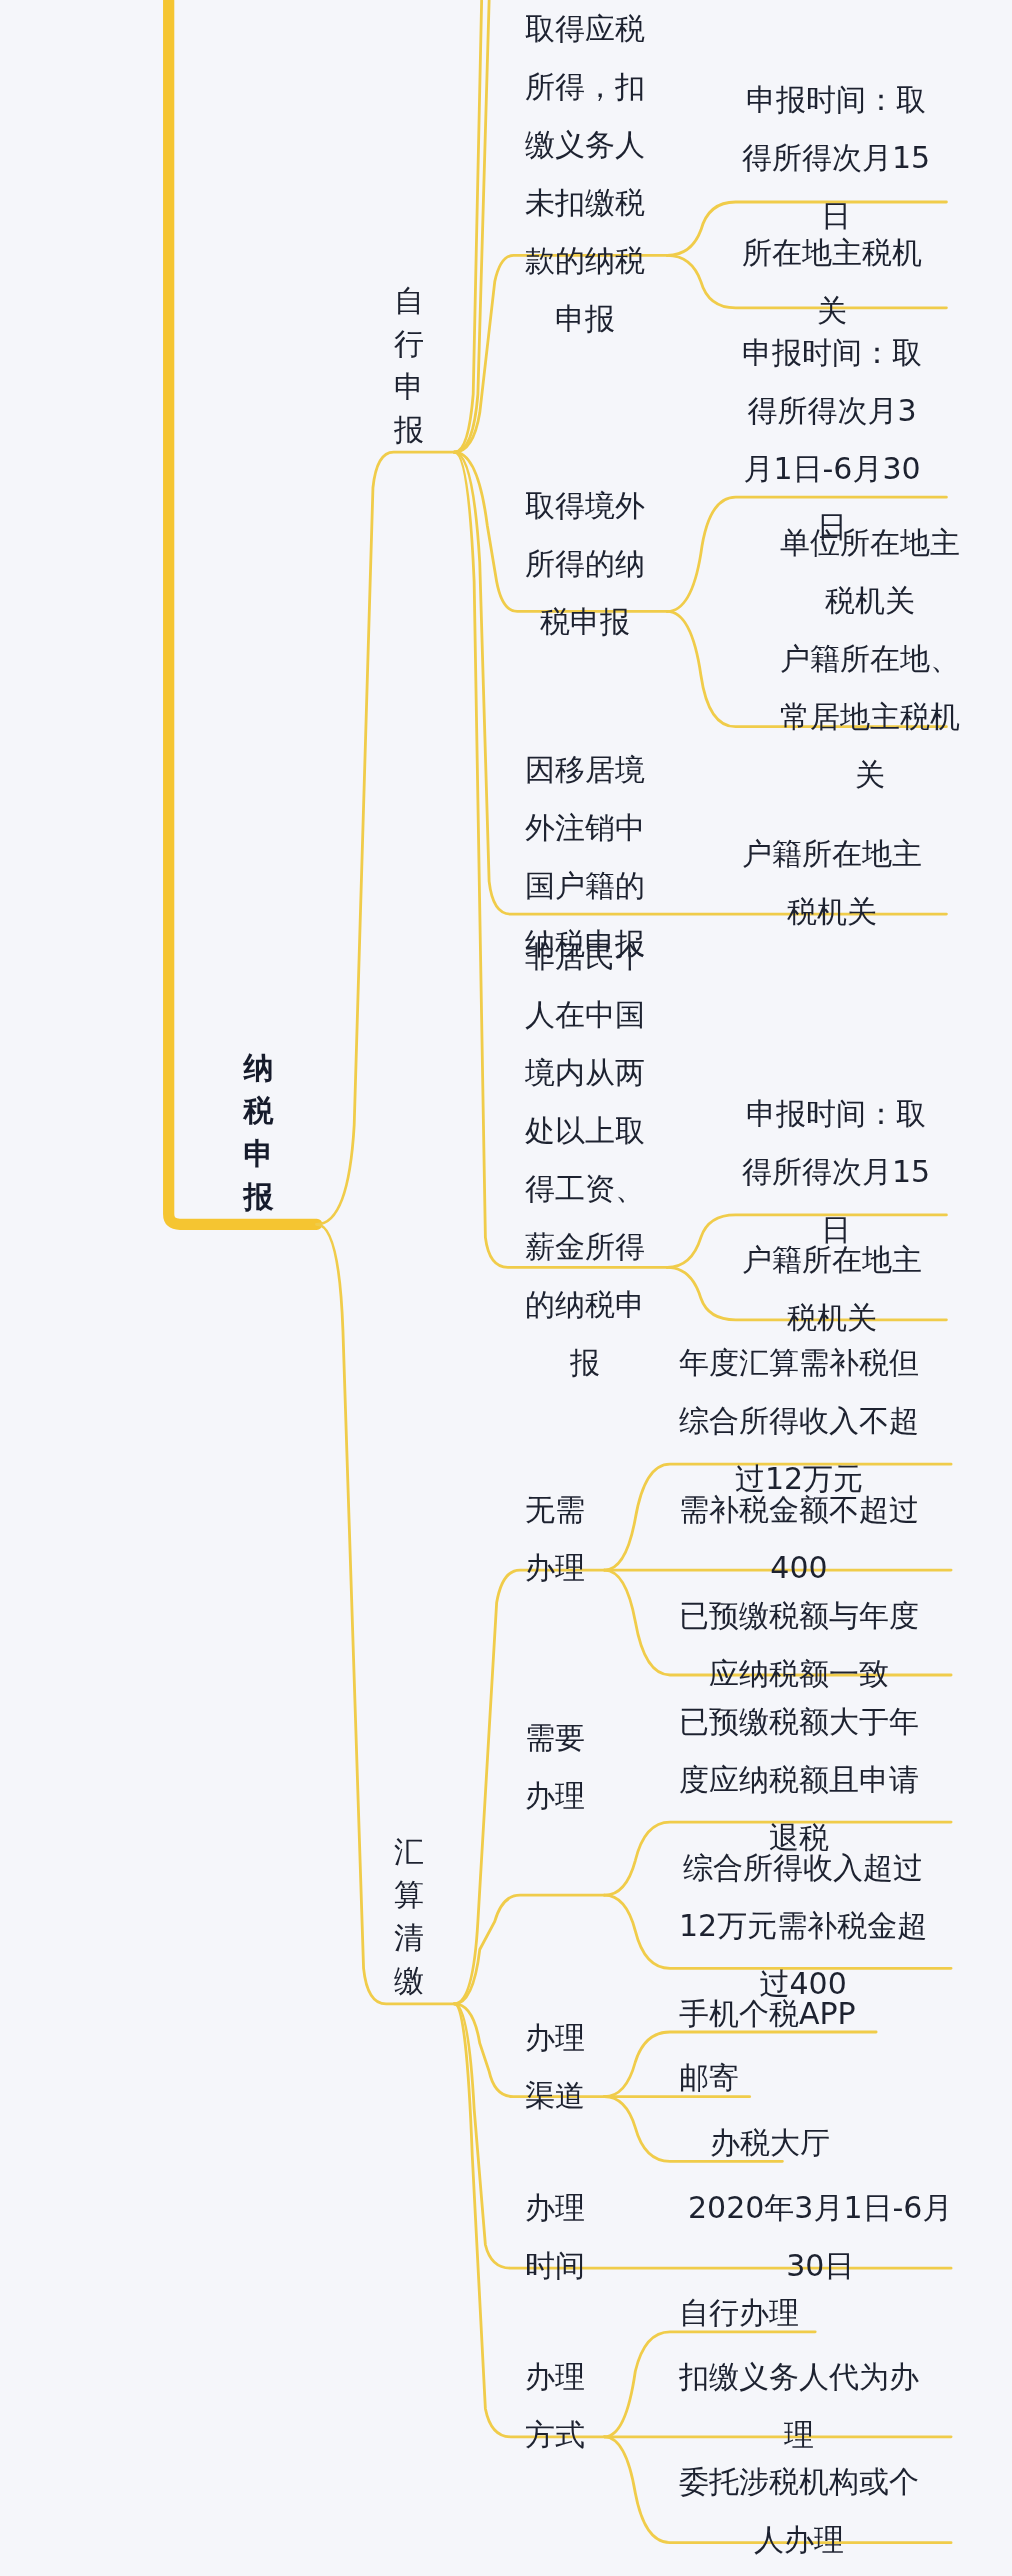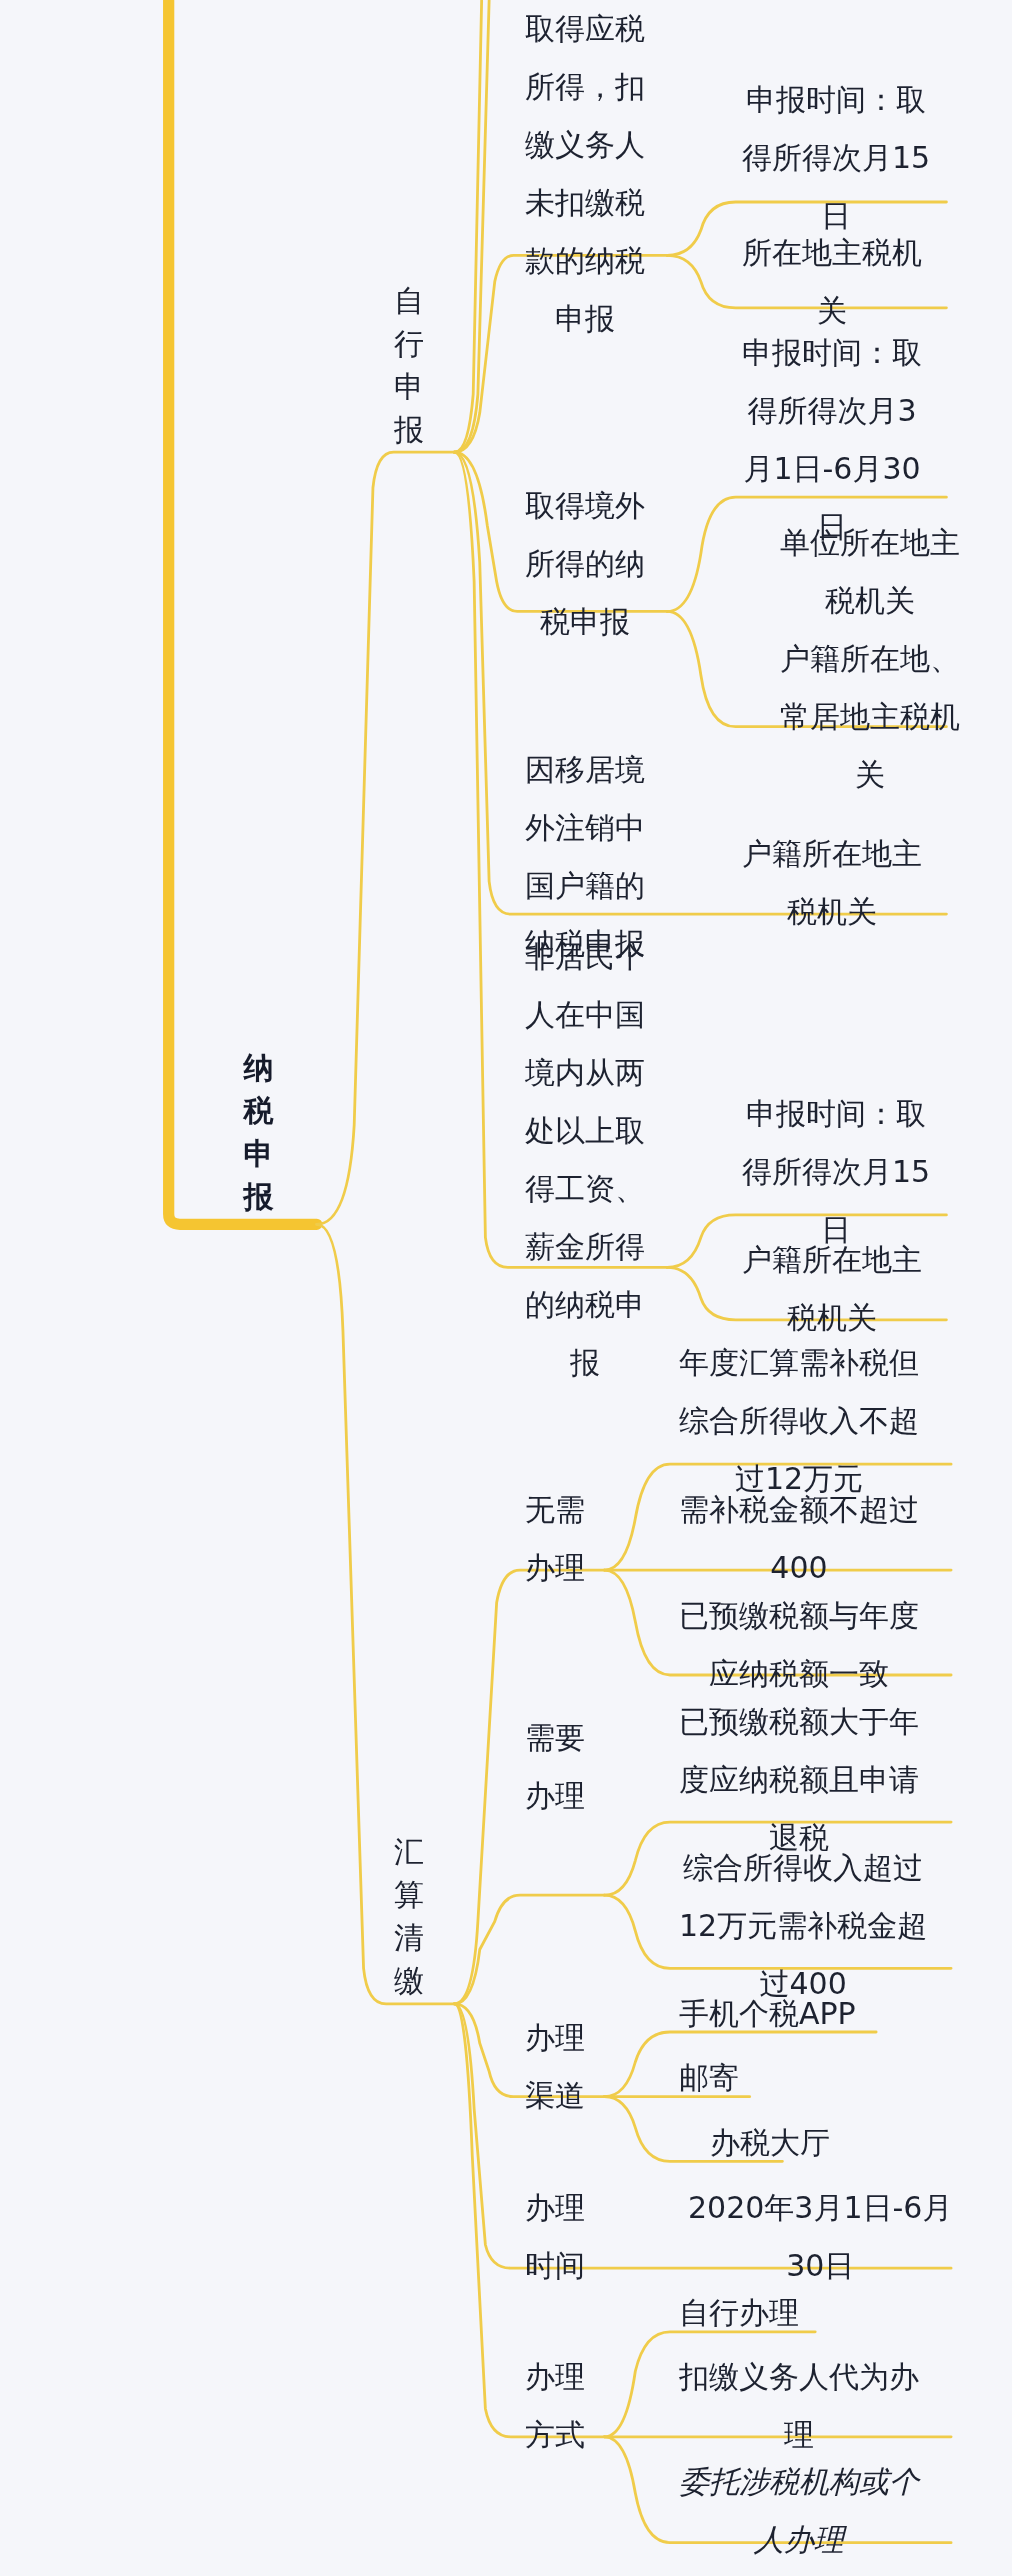--- a/index.html
+++ b/index.html
@@ -133,15 +133,15 @@
 12万元需补税金超
 过400</div>
 <div class="node" style="left:679px; top:1985px;">手机个税APP</div>
 <div class="node" style="left:679px; top:2049px;">邮寄</div>
 <div class="node" style="left:679px; top:2114px;margin-left:31px;">办税大厅</div>
 <div class="node" style="left:651px; top:2179px;margin-left:37px;">2020年3月1日-6月
 30日</div>
 <div class="node" style="left:679px; top:2284px;">自行办理</div>
 <div class="node" style="left:679px; top:2348px;">扣缴义务人代为办
 理</div>
-<div class="node" style="left:679px; top:2453px;font-style:italic;">委托涉税机构或个
+<div class="node" style="left:679px; top:2453px;">委托涉税机构或个
 人办理</div>
 
 
 </body></html>

